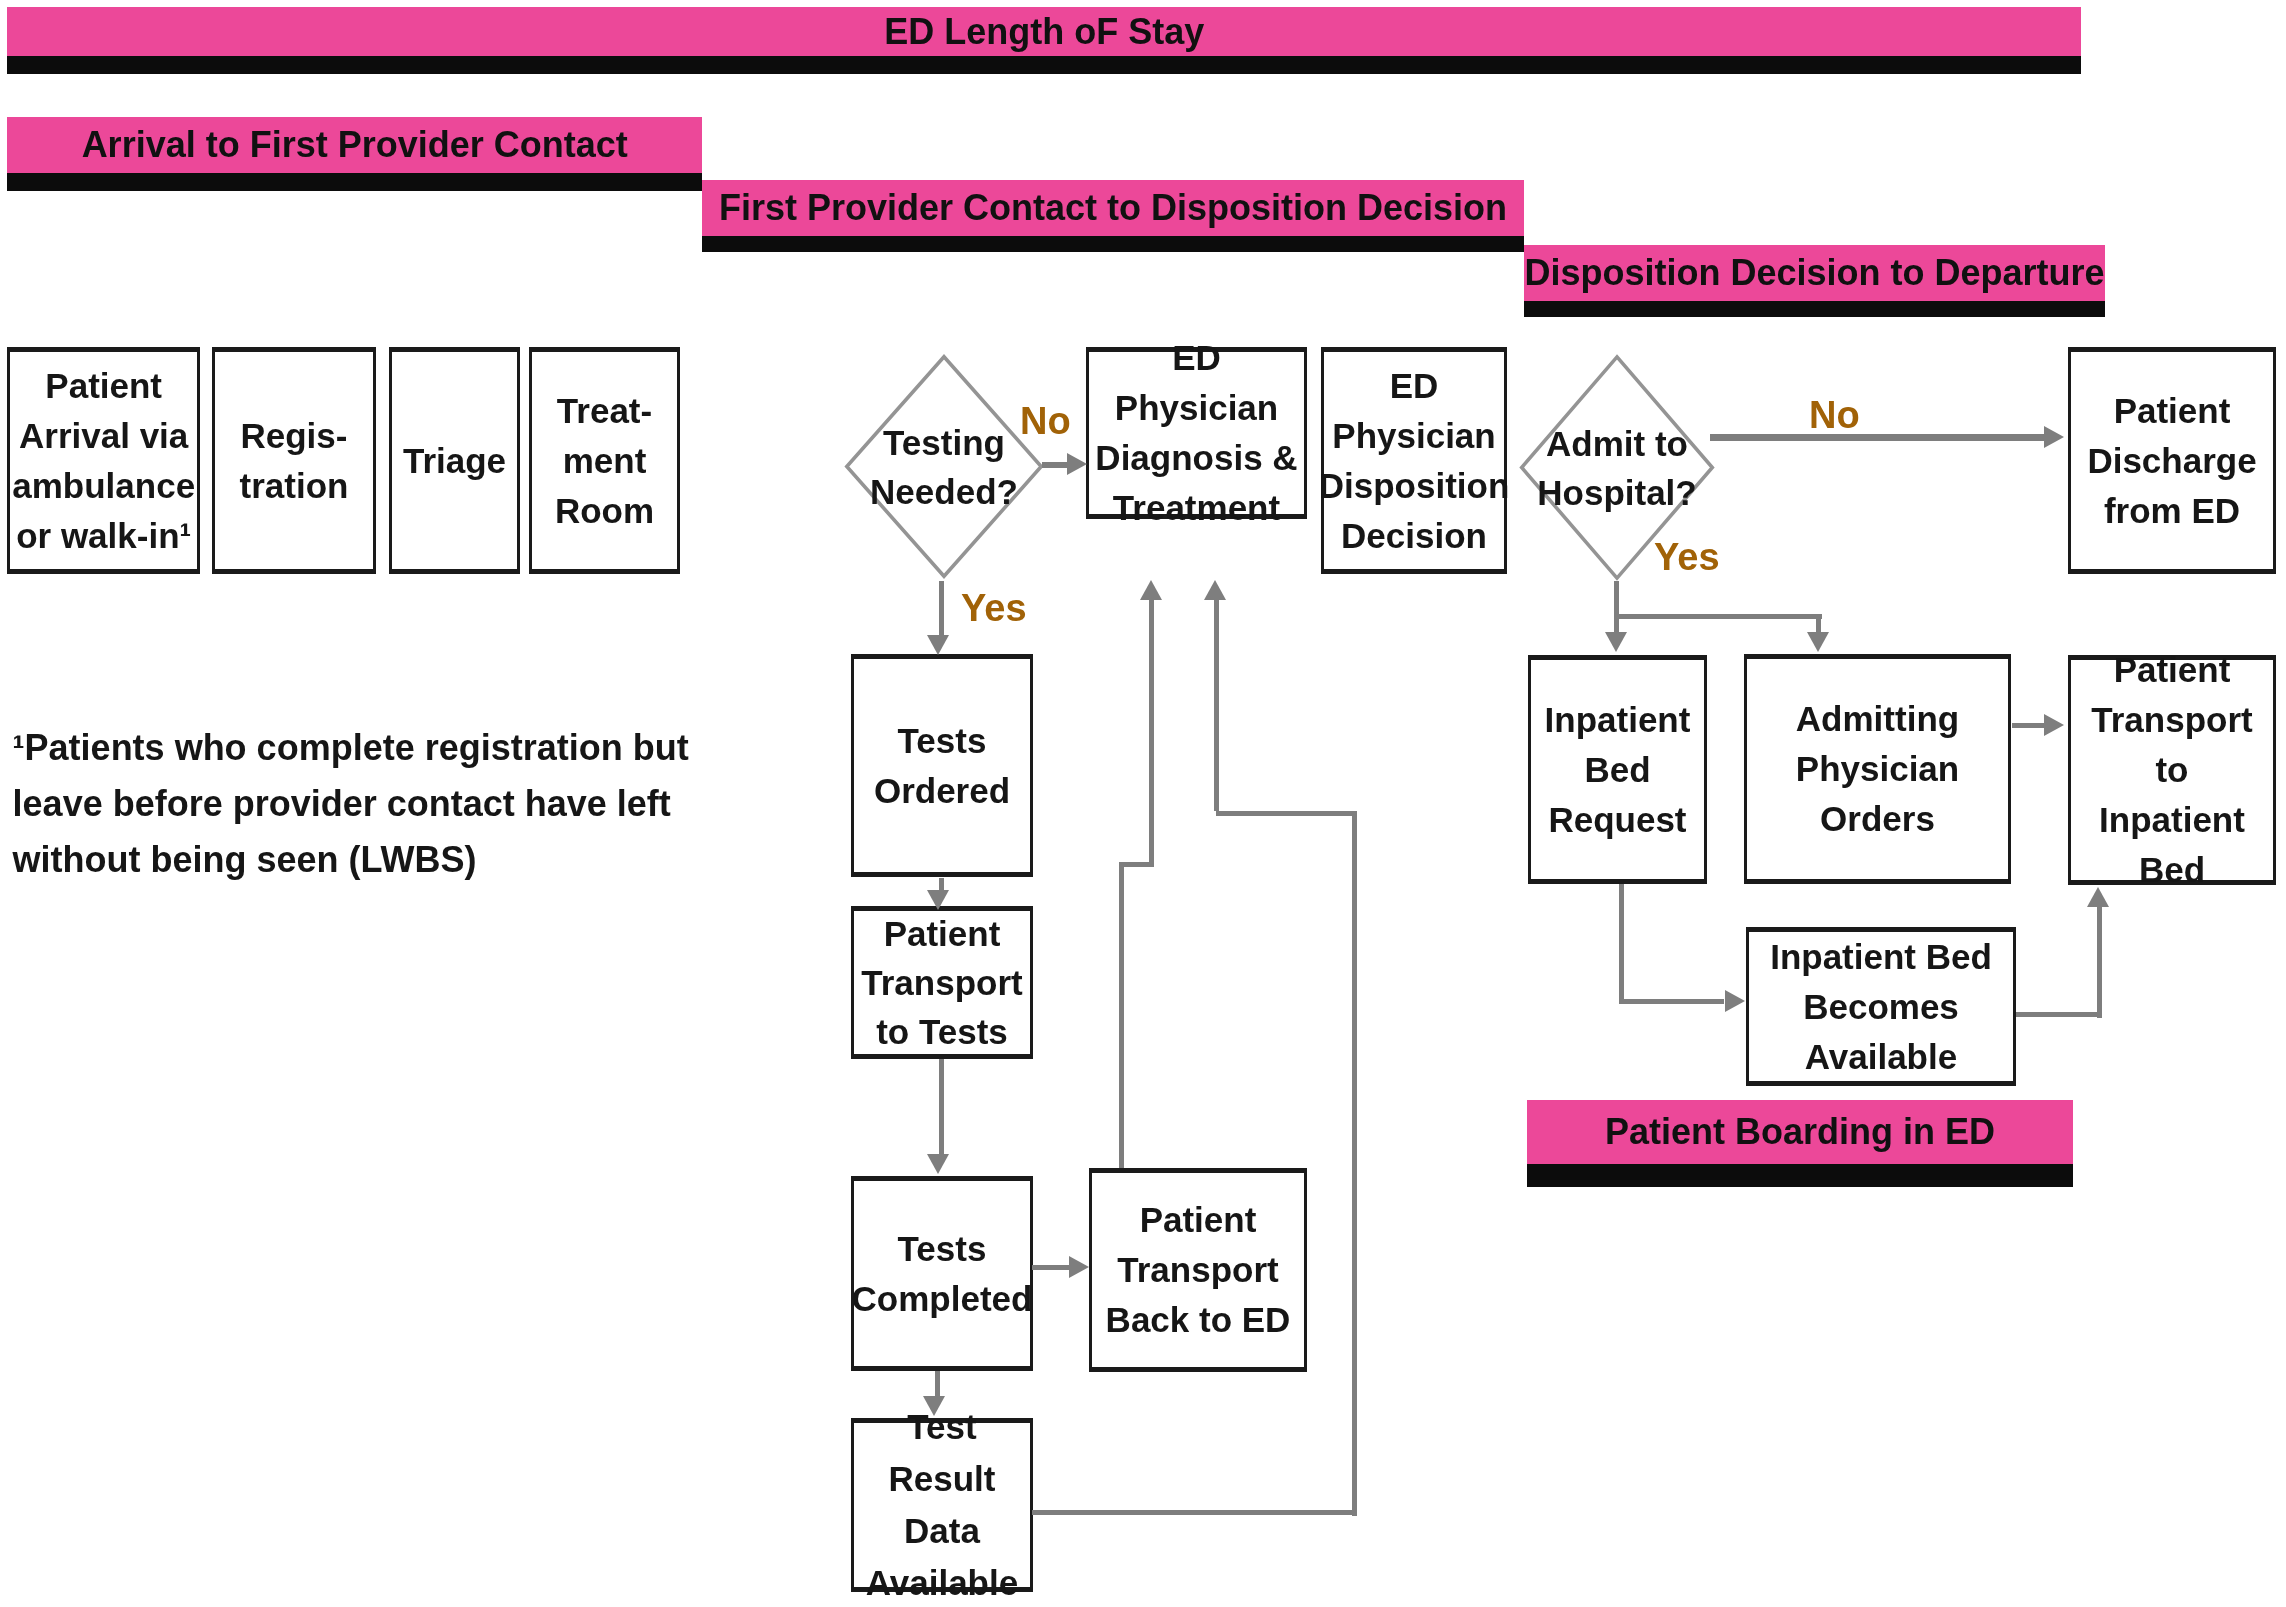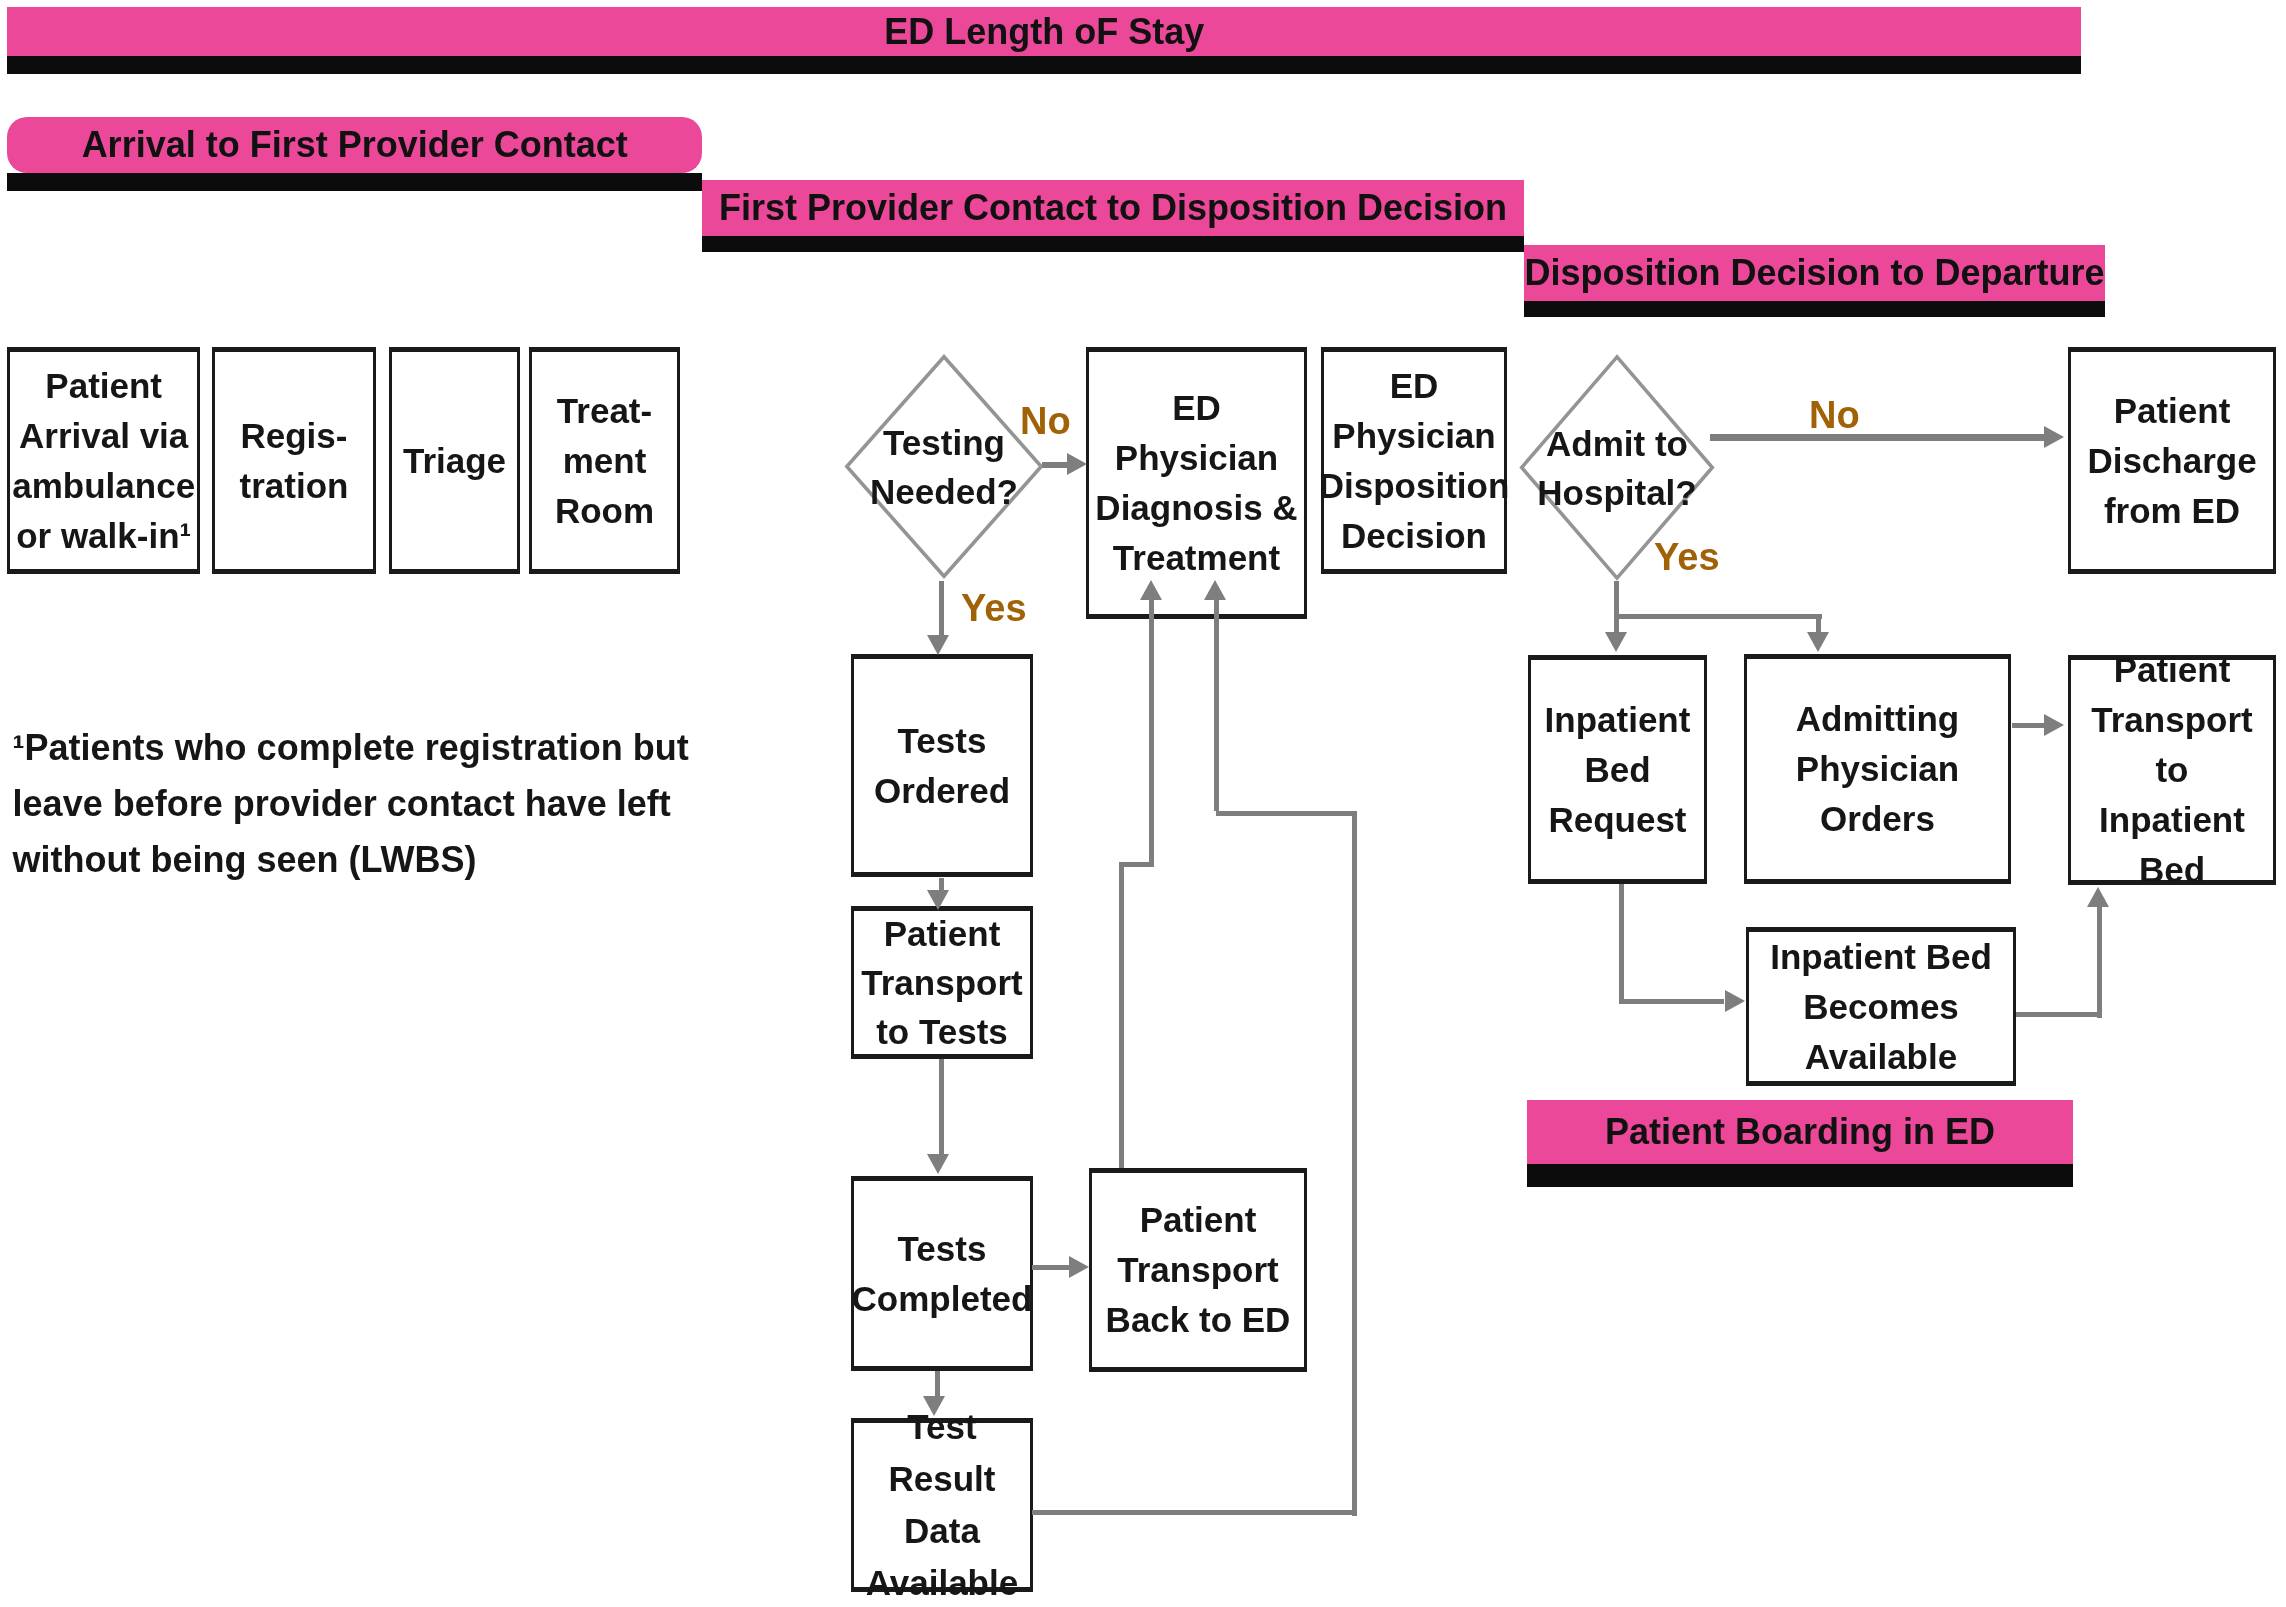--- a/index.html
+++ b/index.html
@@ -37,21 +37,21 @@
 <title>ED Length oF Stay</title></head>
 <body>
 
 <div id="canvas">
 
   <div class="bar" style="left:7.2px;top:7.2px;width:2074px;height:49px;">
     <span>ED Length oF Stay</span>
   </div>
   <div class="bar-underline" style="left:7.2px;top:56px;width:2074px;height:18px;"></div>
 
-  <div class="bar" style="left:7.2px;top:117px;width:695px;height:56px;border-radius:20px;">
+  <div class="bar" style="left:7.2px;top:117px;width:695px;height:56px;">
     <span>Arrival to First Provider Contact</span>
   </div>
   <div class="bar-underline" style="left:7.2px;top:173px;width:695px;height:18px;"></div>
 
   <div class="bar" style="left:702px;top:180px;width:822px;height:56px;">
     <span>First Provider Contact to Disposition Decision</span>
   </div>
   <div class="bar-underline" style="left:702px;top:236px;width:822px;height:16px;"></div>
 
   <div class="bar" style="left:1524px;top:245px;width:581px;height:56px;">
@@ -84,21 +84,21 @@
   </div>
 
   <div class="diamond" style="left:844px;top:354px;width:200px;height:225px;">
     <svg width="200" height="225" viewBox="0 0 222 250">
       <polygon points="111,3 219,125 111,247 3,125" fill="#ffffff" stroke="#949494" stroke-width="4"></polygon>
     </svg>
     <span class="lbl">Testing
 Needed?</span>
   </div>
 
-  <div class="node" style="left:1086px;top:347px;width:221px;height:272px;">
+  <div class="node" style="left:1086px;top:347px;width:221px;height:172px;">
     <span class="lbl">ED Physician
 Diagnosis &amp;
 Treatment</span>
   </div>
   <div class="node" style="left:1321px;top:347px;width:186px;height:227px;">
     <span class="lbl">ED
 Physician
 Disposition
 Decision</span>
   </div>

